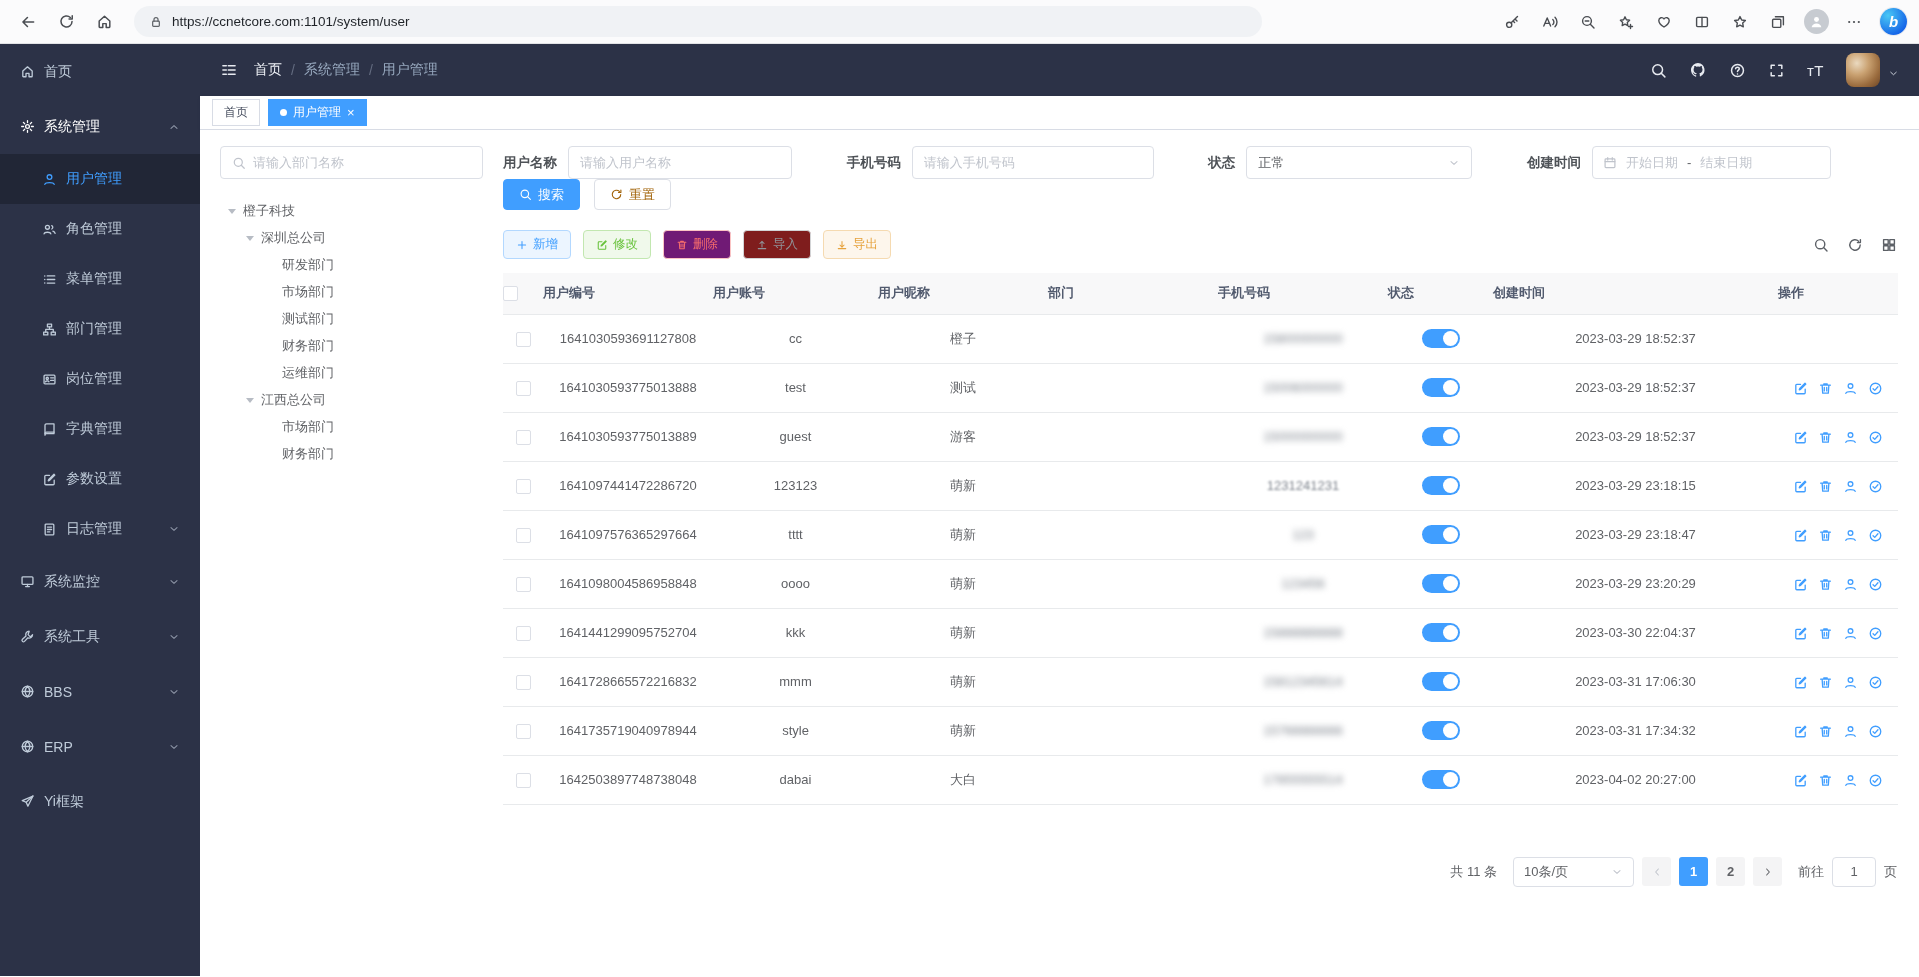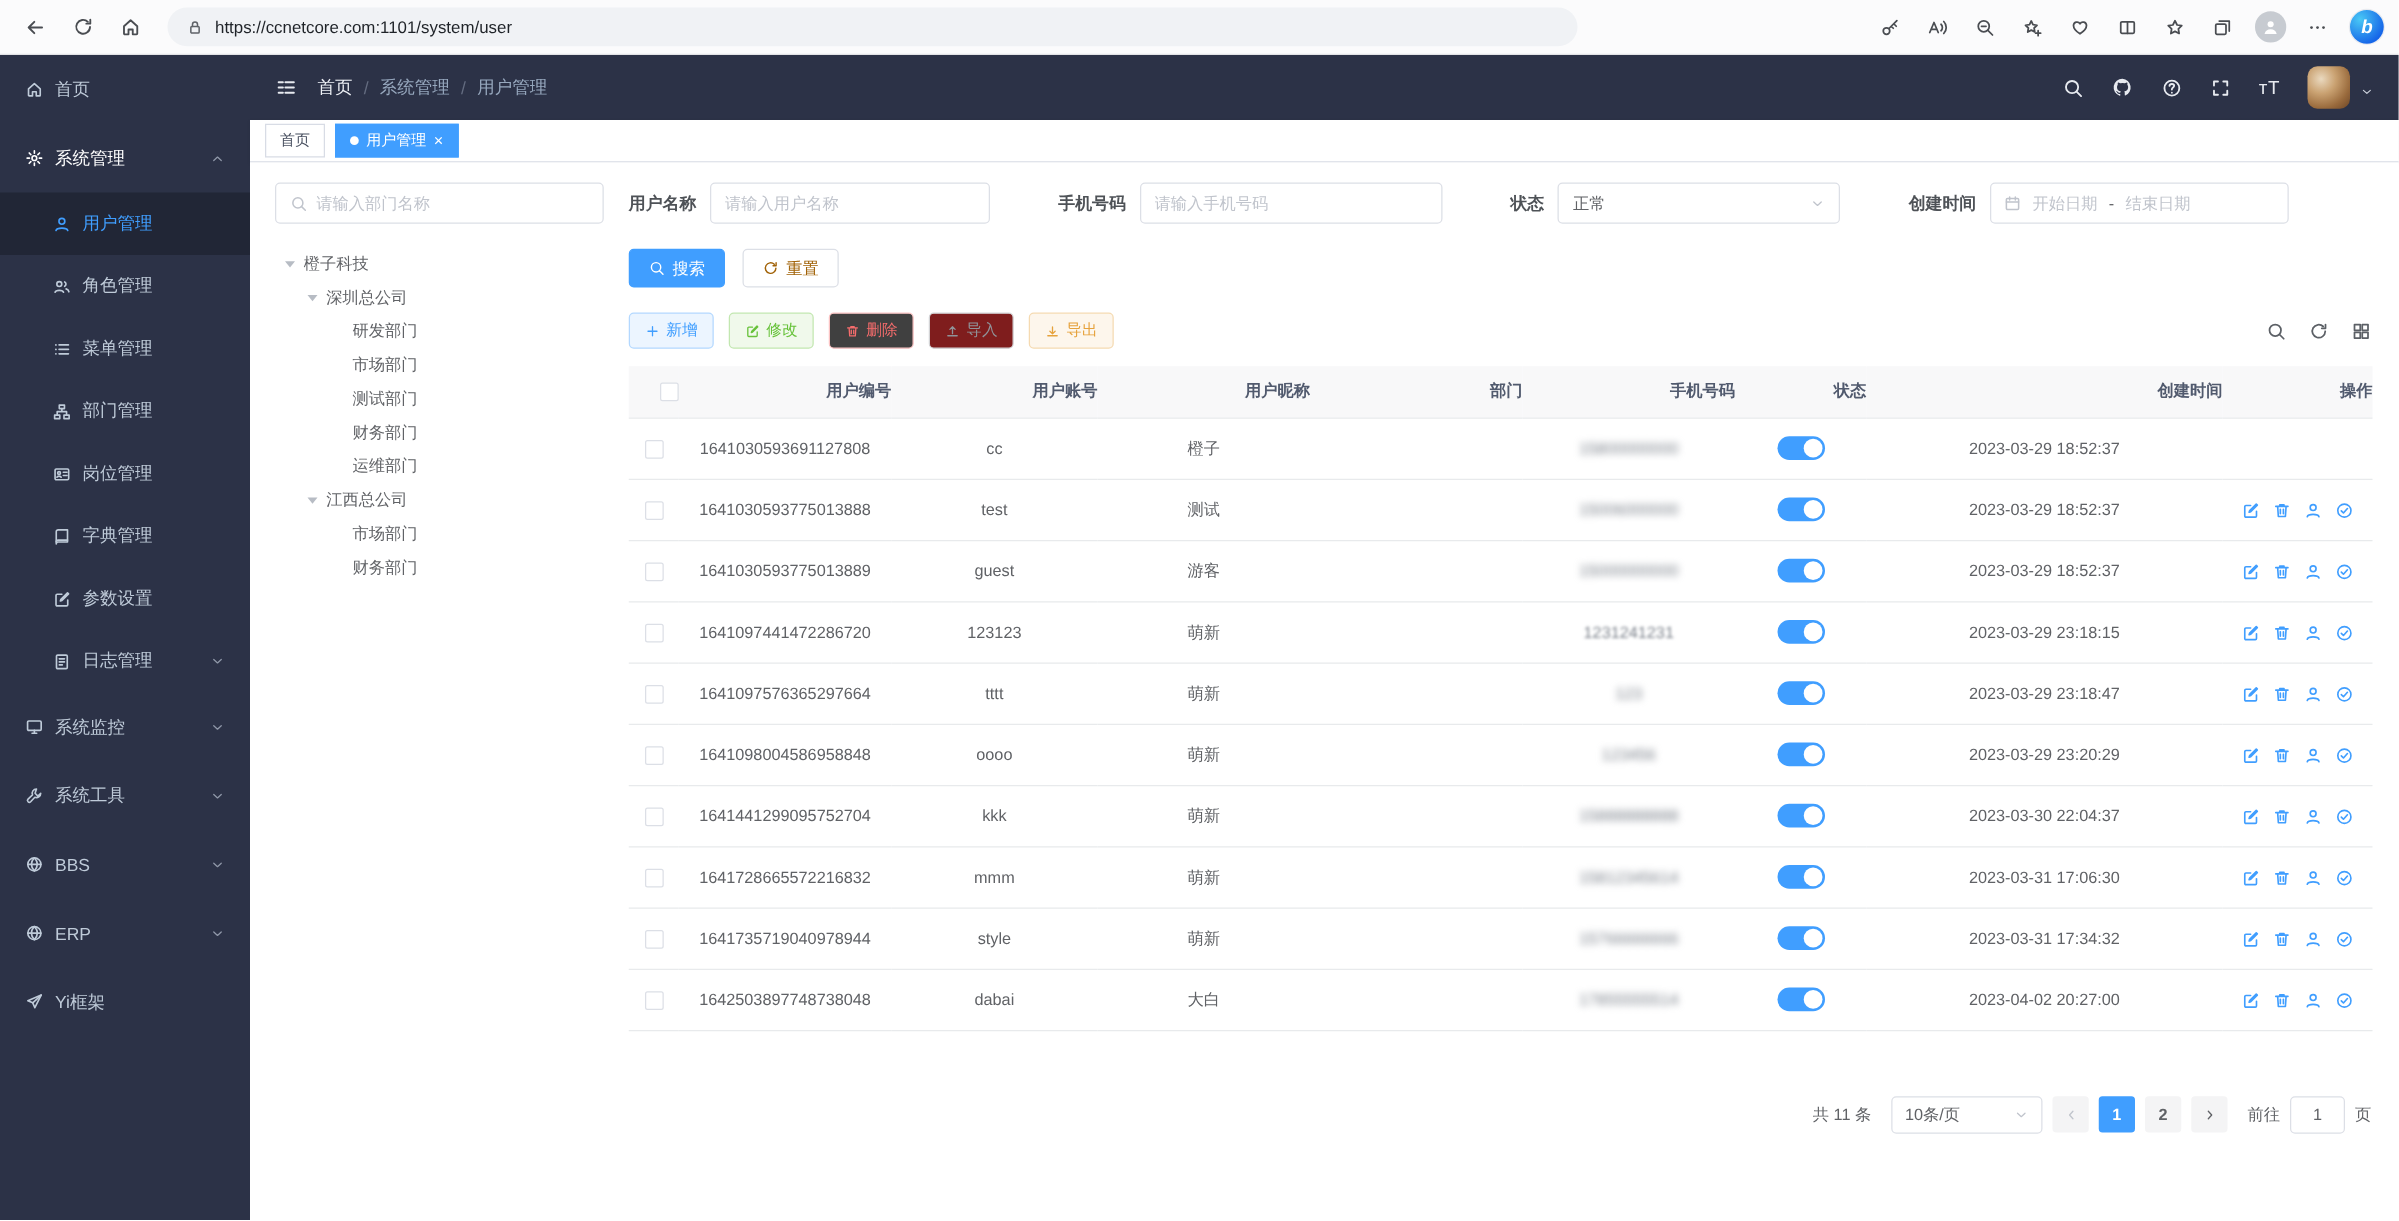--- a/index.html
+++ b/index.html
@@ -64,38 +64,38 @@
 .flabel{font-size:13.5px;font-weight:700;color:#4e5257;white-space:nowrap}
 .control{height:33px;border:1px solid #dcdfe6;border-radius:4px;background:#fff;font-size:13px;color:#606266}
 input.control{padding:0 11px;outline:none;font-family:inherit}
 input.control::placeholder{color:#c0c4cc}
 .w-username{width:224px}.w-phone{width:242px}
 .fselect{width:226px;display:flex;align-items:center;justify-content:space-between;padding:0 11px;cursor:pointer}
 .fselect .icon{color:#c0c4cc}
 .fdate{width:239px;display:flex;align-items:center;gap:9px;padding:0 10px;cursor:pointer;color:#c0c4cc}
 .fdate .mid{color:#606266}
 
-.btn-row{margin-top:20px;display:flex;gap:14px}
+.btn-row{display:flex;gap:14px}
 .btn{height:31px;border-radius:4px;font-size:13px;display:inline-flex;align-items:center;gap:6px;padding:0 15px;cursor:pointer;border:1px solid transparent;background:#fff;font-family:inherit}
 .btn-primary{background:#409eff;border-color:#409eff;color:#fff}
 .btn-plain{border-color:#dcdfe6;color:#a16207}
 
 .toolbar{margin-top:20px;display:flex;align-items:center;gap:12px}
 .tbtn{height:29px;border-radius:4px;font-size:12.5px;display:inline-flex;align-items:center;gap:5px;padding:0 12px;cursor:pointer;border:1px solid;background:#fff;font-family:inherit}
 .tbtn.add{background:#ecf5ff;border-color:#b3d8ff;color:#409eff}
 .tbtn.mod{background:#f0f9eb;border-color:#c2e7b0;color:#67c23a}
-.tbtn.del{background:#404040;border-color:#fbc4c4;color:#f56c6c}
+.tbtn.del{background:#701a75;border-color:#fbc4c4;color:#f56c6c}
 .tbtn.imp{background:#7f1d1d;border-color:#d3d4d6;color:#909399}
 .tbtn.exp{background:#fdf6ec;border-color:#f5dab1;color:#e6a23c}
 .tool-icons{margin-left:auto;display:flex;align-items:center;gap:18px;color:#5c6066}
 .tool-icons .icon{cursor:pointer}
 
 .table-wrap{margin-top:14px}
 table{border-collapse:collapse;table-layout:fixed;width:100%;font-size:13px}
-thead th{background:#f8f8f9;color:#515a6e;font-weight:bold;height:41px;text-align:right;border-bottom:1px solid #e8eaec}
+thead th{background:#f8f8f9;color:#515a6e;font-weight:bold;height:41px;text-align:left;border-bottom:1px solid #e8eaec}
 tbody td{height:49px;text-align:center;color:#606266;border-bottom:1px solid #e8eaec;overflow:hidden;white-space:nowrap}
 .checkbox{width:15px;height:15px;border:1px solid #dcdfe6;border-radius:2px;display:inline-block;vertical-align:middle;background:#fff;cursor:pointer}
 .toggle{width:38px;height:19px;border-radius:10px;background:#409eff;display:inline-block;position:relative;vertical-align:middle;cursor:pointer}
 .toggle .knob{position:absolute;top:2px;right:2px;width:15px;height:15px;border-radius:50%;background:#fff}
 .blurred{filter:blur(3px);color:#7d838c}
 .blurred.light{filter:blur(1.2px)}
 .ops .op{color:#409eff;margin:0 5px;cursor:pointer;vertical-align:middle}
 
 .pagination{display:flex;align-items:center;justify-content:flex-end;gap:8px;margin-top:52px;font-size:13px;color:#606266;padding-bottom:20px}
 .ptotal{margin-right:8px}

